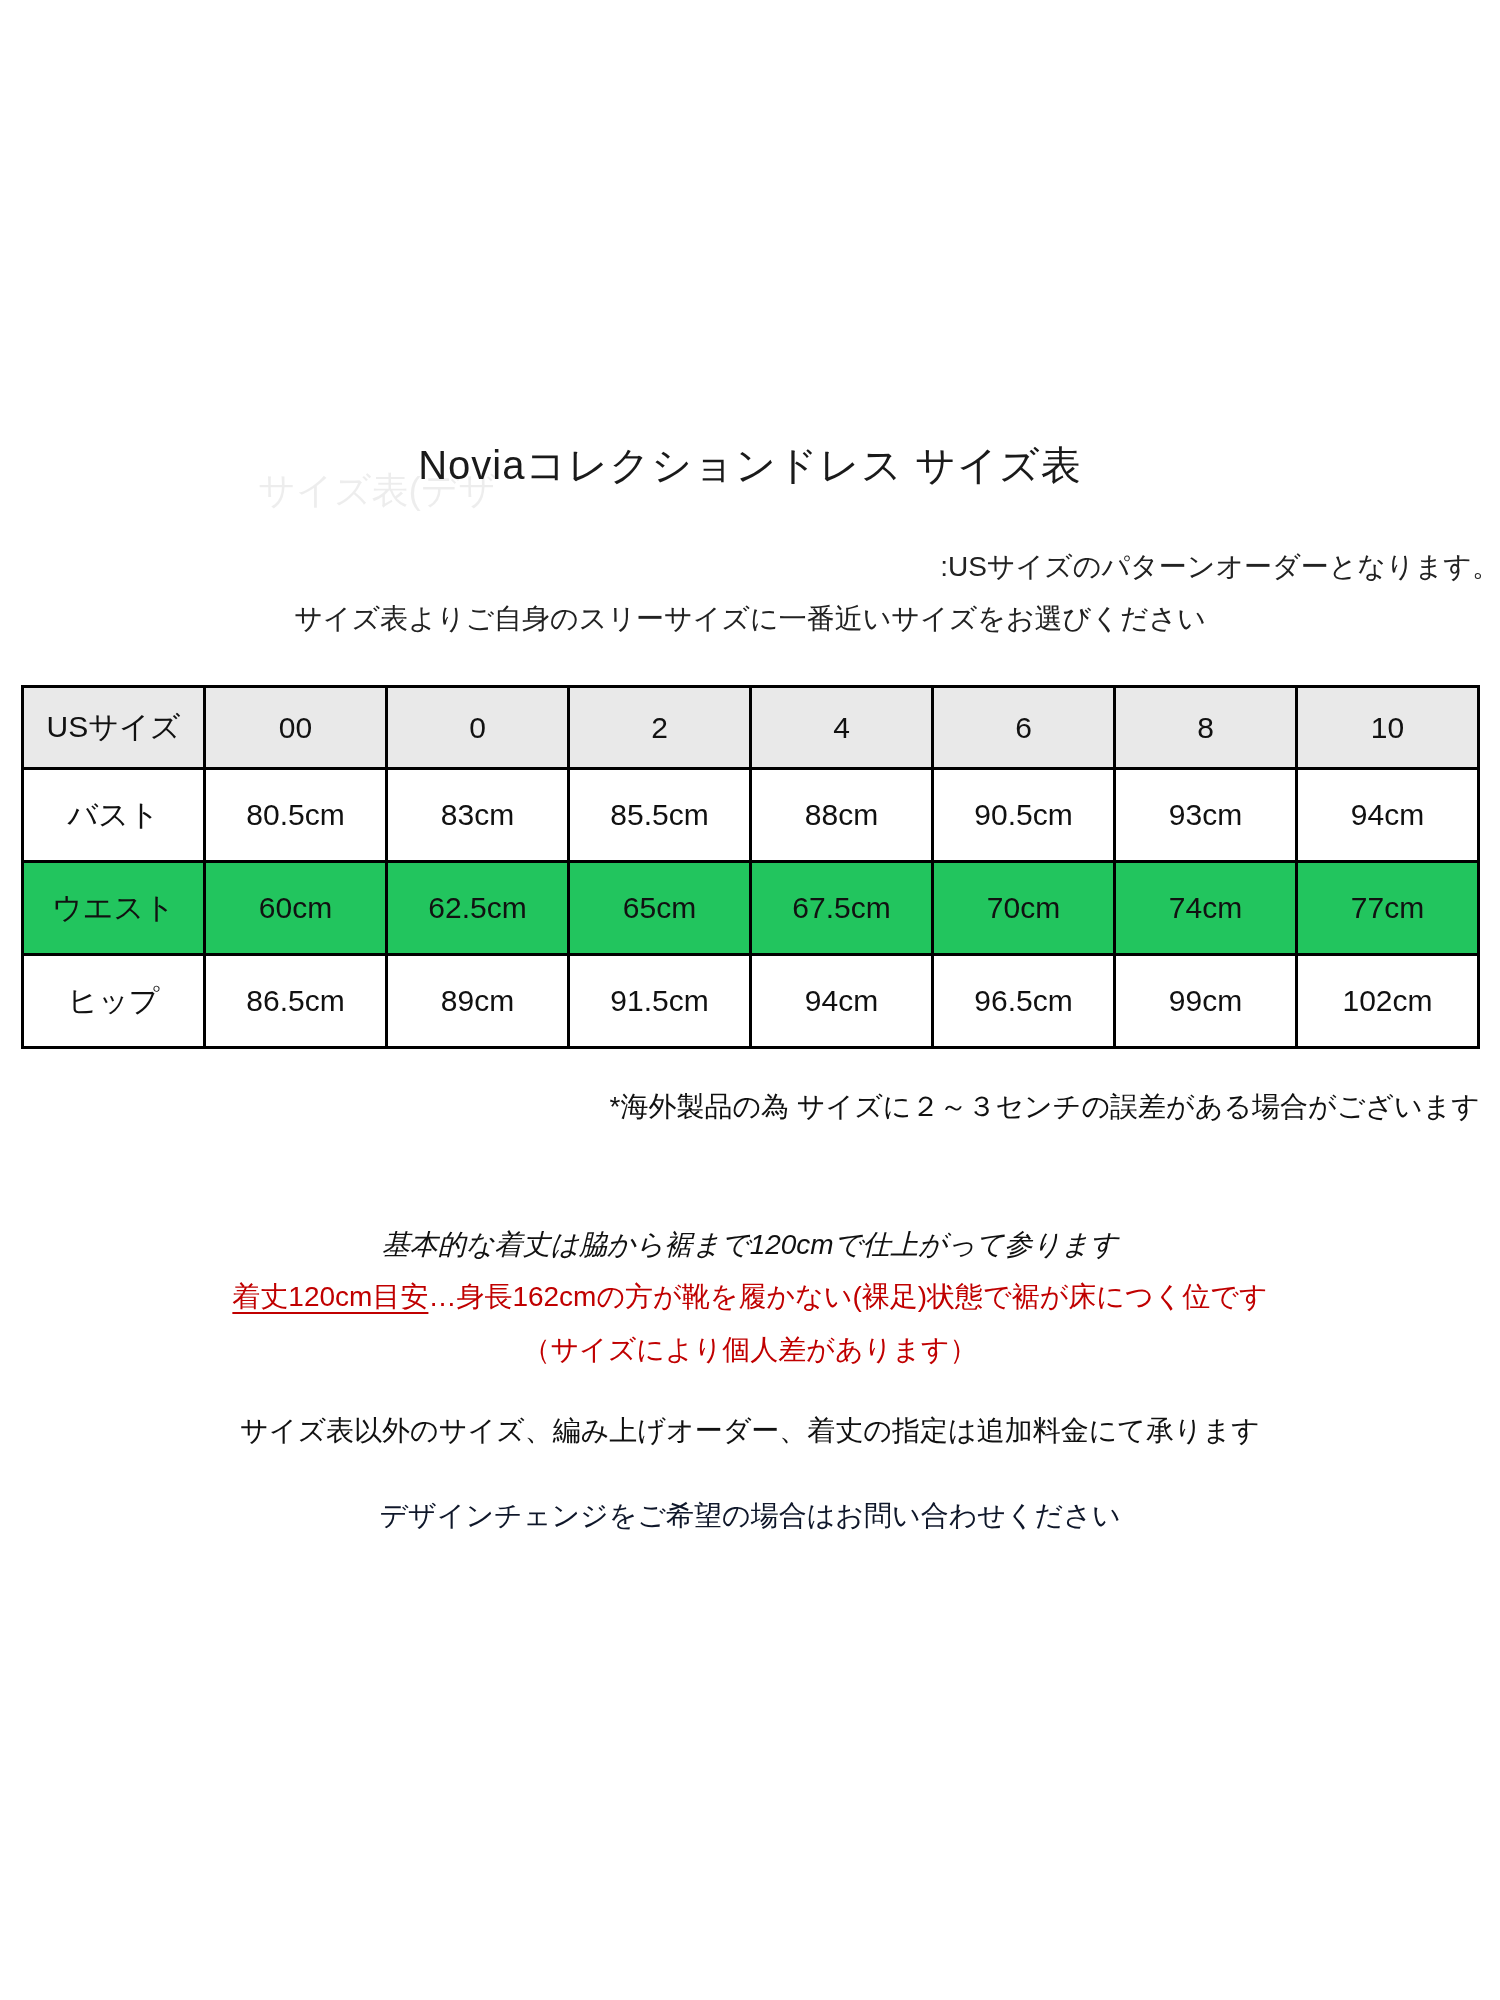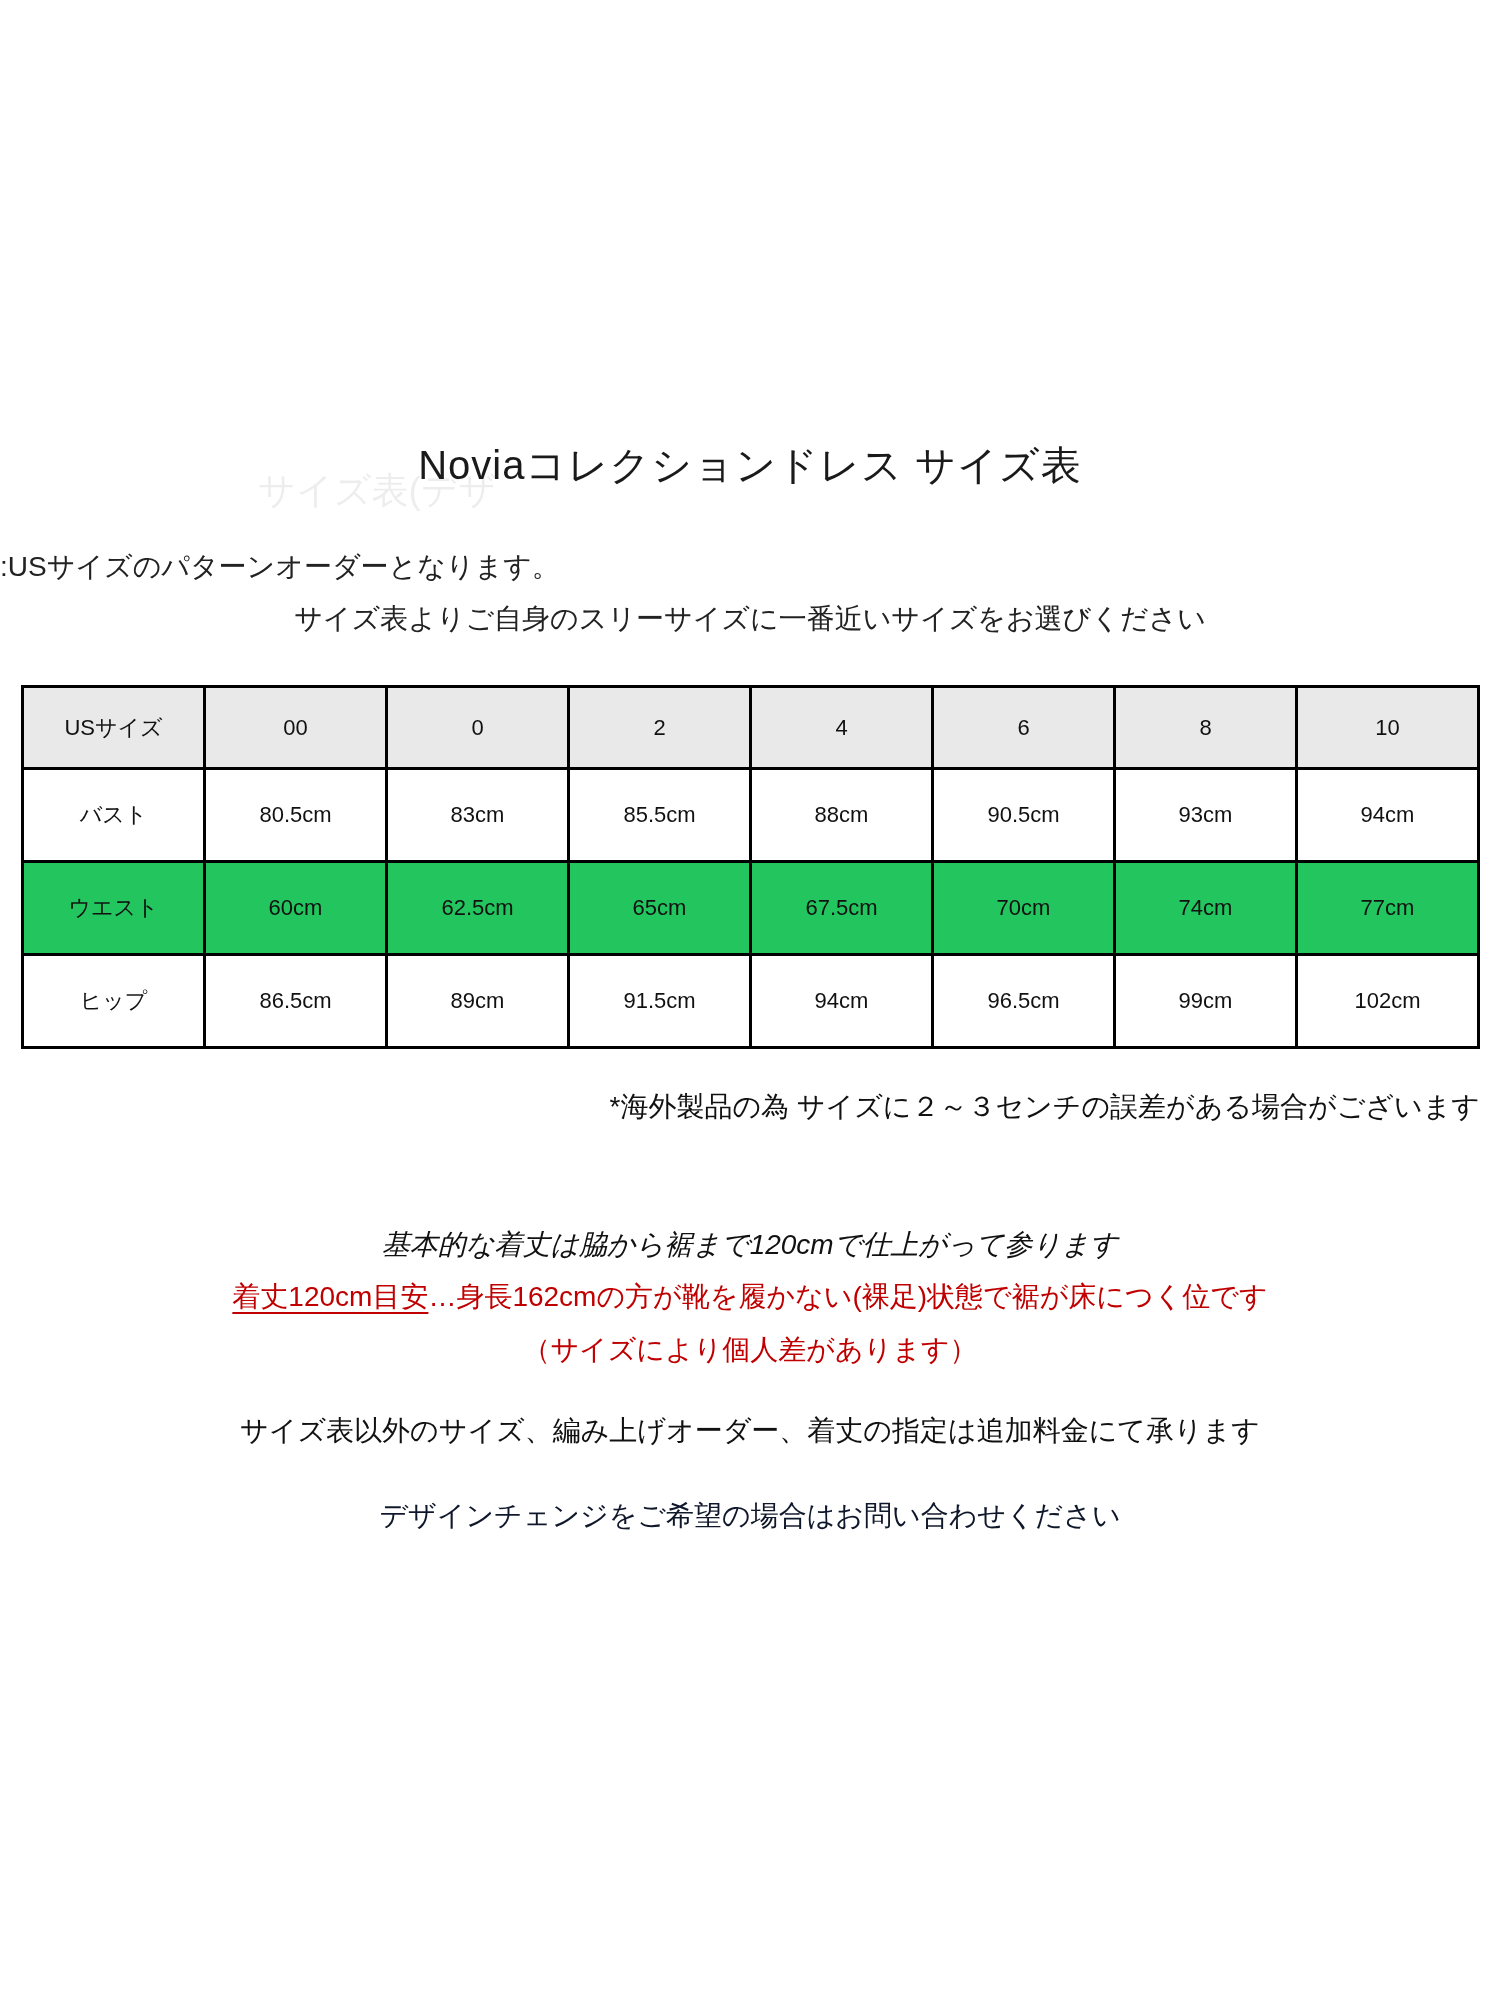--- a/index.html
+++ b/index.html
@@ -33,41 +33,41 @@
     font-size: 40px;
     font-weight: 400;
     letter-spacing: 1px;
     z-index: 1;
   }
   .intro-line1 {
     position: absolute;
     top: 548px;
     left: 0;
     width: 100%;
-    text-align: left;
+    text-align: right;
     font-size: 28px;
     color: #222;
   }
   .intro-line2 {
     position: absolute;
     top: 600px;
     left: 0;
     width: 100%;
     text-align: center;
     font-size: 28px;
     color: #222;
   }
   table.size-table {
     position: absolute;
     left: 21px;
     top: 685px;
     width: 1459px;
     border-collapse: collapse;
     table-layout: fixed;
-    font-size: 22px;
+    font-size: 30px;
     color: #111;
   }
   table.size-table col.label-col { width: 182px; }
   table.size-table td {
     border: 3px solid #000000;
     text-align: center;
     vertical-align: middle;
     height: 93px;
     background: #ffffff;
   }

